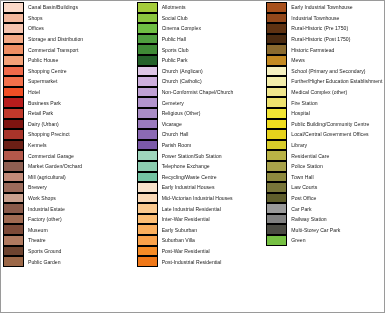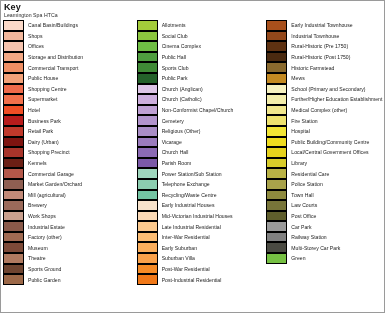--- a/index.html
+++ b/index.html
@@ -74,24 +74,20 @@
     color: #1a1a1a;
     white-space: nowrap;
     letter-spacing: 0.02px;
   }
 </style>
 </head>
 <body>
 
 <div class="key-panel">
 
-  <div class="key-header">
-    <div class="key-title">Key</div>
-    <div class="key-subtitle">Leamington Spa HTCa</div>
-  </div>
 
   <div class="columns">
     <div class="legend-column col-1">
         <div class="legend-row">
           <div class="swatch" style="background-color: rgb(251, 217, 200);"></div>
           <div class="legend-label">Canal Basin/Buildings</div>
         </div>
         <div class="legend-row">
           <div class="swatch" style="background-color: rgb(242, 183, 156);"></div>
           <div class="legend-label">Shops</div>

